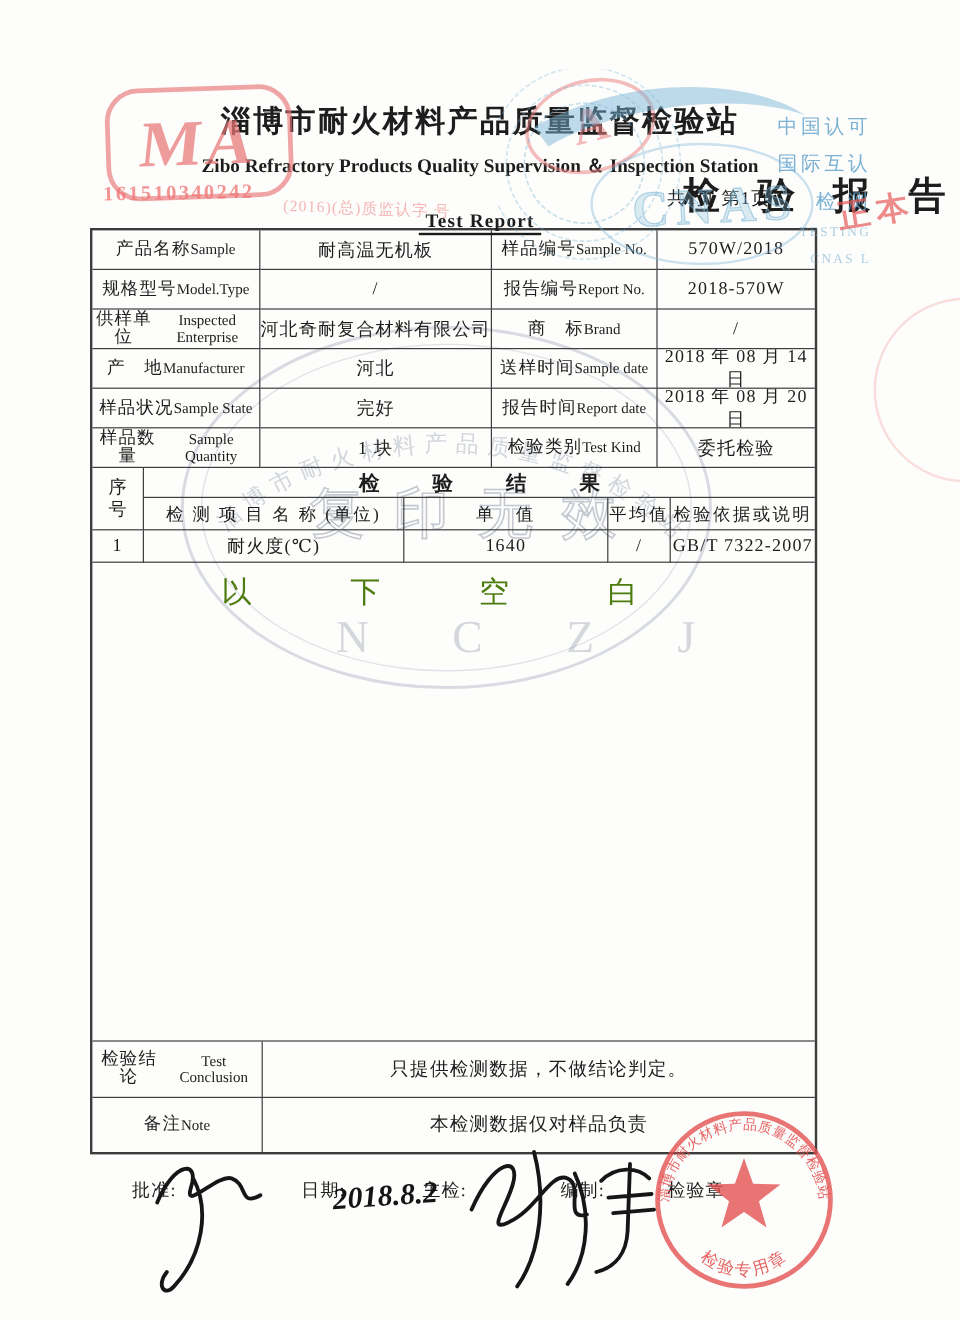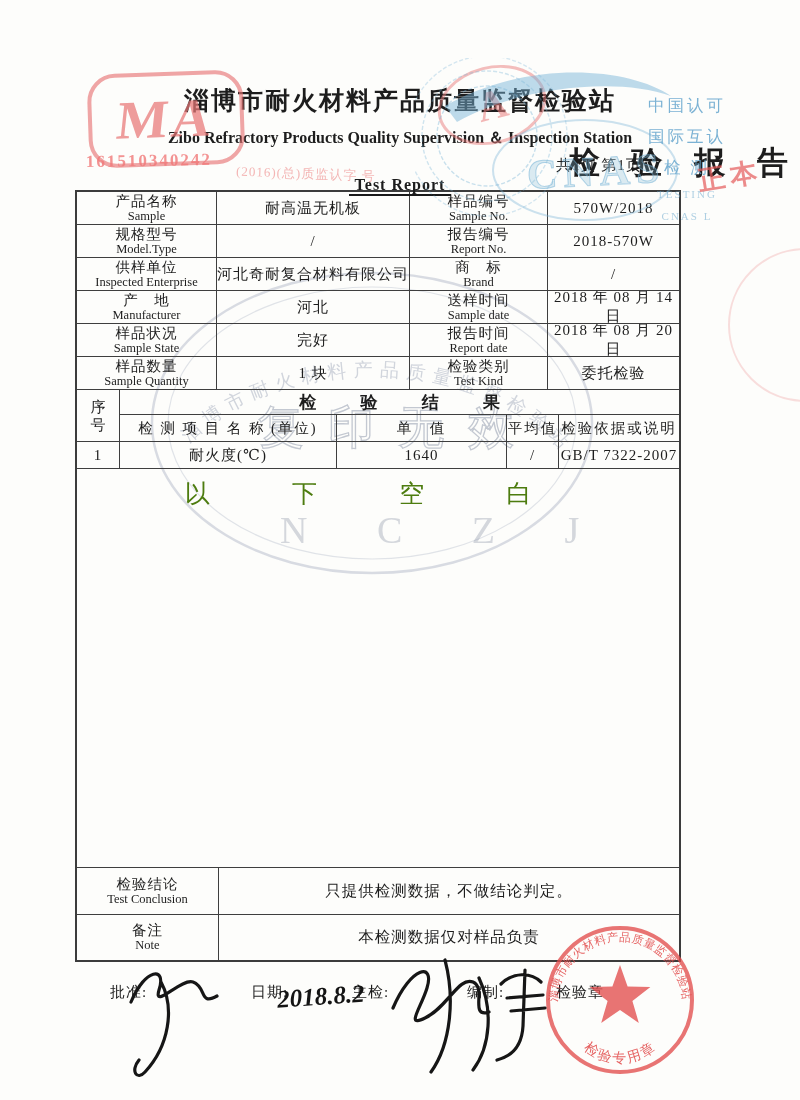--- a/index.html
+++ b/index.html
@@ -12,21 +12,21 @@
   #report-title{top:142px;font-size:31px;font-weight:700;letter-spacing:12px;text-align:right;}
   #pages-label{position:absolute;left:556px;top:156px;font-size:15px;z-index:3;letter-spacing:1px;text-align:right;}
   #title-en{top:176px;font-size:16px;font-weight:700;}
   #title-en span{border-bottom:2px solid #1a1a1a;padding:0 6px 1px 6px;letter-spacing:1px;}
   
   .tbl{position:absolute;left:75px;top:190px;width:602px;border:2px solid #3c3c3c;z-index:1;background:transparent;}
   .grid{display:grid;}
   .info{grid-template-columns:140px 193px 138px 131px;grid-auto-rows:33px;}
   .res{grid-template-columns:43px 217px 170px 52px 120px;grid-template-rows:25px 27px 27px;}
   .cr{grid-template-columns:142px 460px;}
-  .cell{display:flex;flex-direction:column;justify-content:center;align-items:center;
+  .cell{display:flex;flex-direction:row;justify-content:center;align-items:center;
         border-right:1px solid #3e3e3e;border-bottom:1px solid #3e3e3e;overflow:hidden;text-align:center;}
   .no-r{border-right:none;}
   .no-b{border-bottom:none;}
   .cn{font-size:14.5px;line-height:15px;letter-spacing:1px;}
   .en{font-size:12.5px;line-height:14px;}
   .val{font-size:15px;letter-spacing:1px;text-align:center;}
   .no-col{font-size:15px;line-height:18px;}
   .no-col span{display:block;width:1.2em;word-break:break-all;text-align:center;}
   .res-head{font-size:17px;font-weight:700;letter-spacing:20px;padding-left:20px;}
   .sub{font-size:14.5px;letter-spacing:2px;}
@@ -39,21 +39,21 @@
   .stamp{position:absolute;pointer-events:none;}
   #cma-box{left:88px;top:72px;width:148px;height:86px;border:4px solid rgba(232,118,118,.65);
            border-radius:28px;transform:rotate(-2deg);display:flex;align-items:center;justify-content:center;z-index:4;}
   #cma-box .ma{font-size:54px;font-weight:900;color:rgba(232,118,118,.72);letter-spacing:4px;transform:skewX(-8deg);}
   #cma-serial{left:86px;top:151px;font-size:17px;font-weight:600;letter-spacing:2px;color:rgba(240,120,120,.8);transform:rotate(-1deg);z-index:4;}
   #cma-approval{left:236px;top:165px;font-size:13px;color:rgba(236,110,110,.5);transform:rotate(2deg);letter-spacing:1px;z-index:4;}
   #oval-a{left:437px;top:66px;width:104px;height:72px;border:3.5px solid rgba(233,126,126,.5);border-radius:50%;
           transform:rotate(-14deg);display:flex;align-items:center;justify-content:center;z-index:4;}
   #oval-a .a{font-size:42px;font-weight:700;color:rgba(233,126,126,.55);}
   #cnas-svg{left:415px;top:58px;z-index:4;}
-  #blue-lines{left:648px;top:90px;z-index:4;color:rgba(100,165,205,.85);font-size:16.5px;letter-spacing:3px;line-height:31px;text-align:center;}
+  #blue-lines{left:648px;top:90px;z-index:4;color:rgba(100,165,205,.85);font-size:16.5px;letter-spacing:3px;line-height:31px;text-align:right;}
   #blue-lines .faint{font-size:11px;letter-spacing:2px;color:rgba(110,170,205,.55);line-height:22px;}
   #original-mark{left:698px;top:158px;font-size:27px;font-weight:700;color:rgba(228,90,90,.7);
                  transform:rotate(-9deg);letter-spacing:5px;z-index:4;}
   #right-arc{left:728px;top:248px;width:150px;height:150px;border:2.5px solid rgba(240,155,155,.32);border-radius:50%;z-index:0;}
   #wm-svg{left:140px;top:255px;z-index:0;}
   #seal-svg{left:535px;top:912px;z-index:5;}
   #sign-svg{left:95px;top:950px;z-index:6;}
   .flabel{position:absolute;top:983px;font-size:15px;z-index:3;letter-spacing:1px;}
 </style>
 </head>

